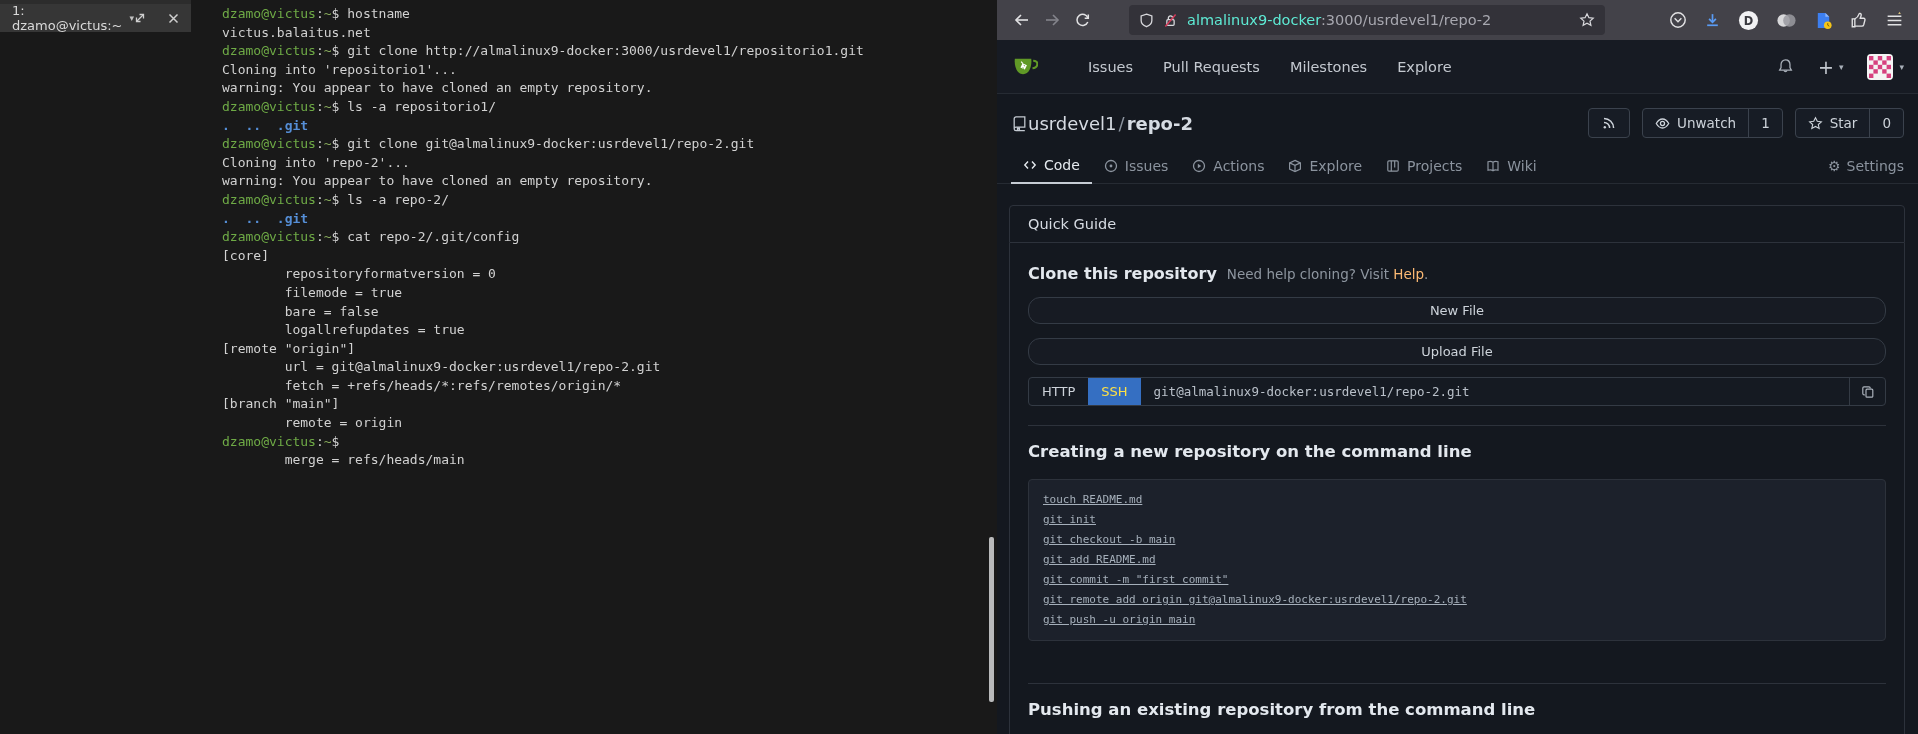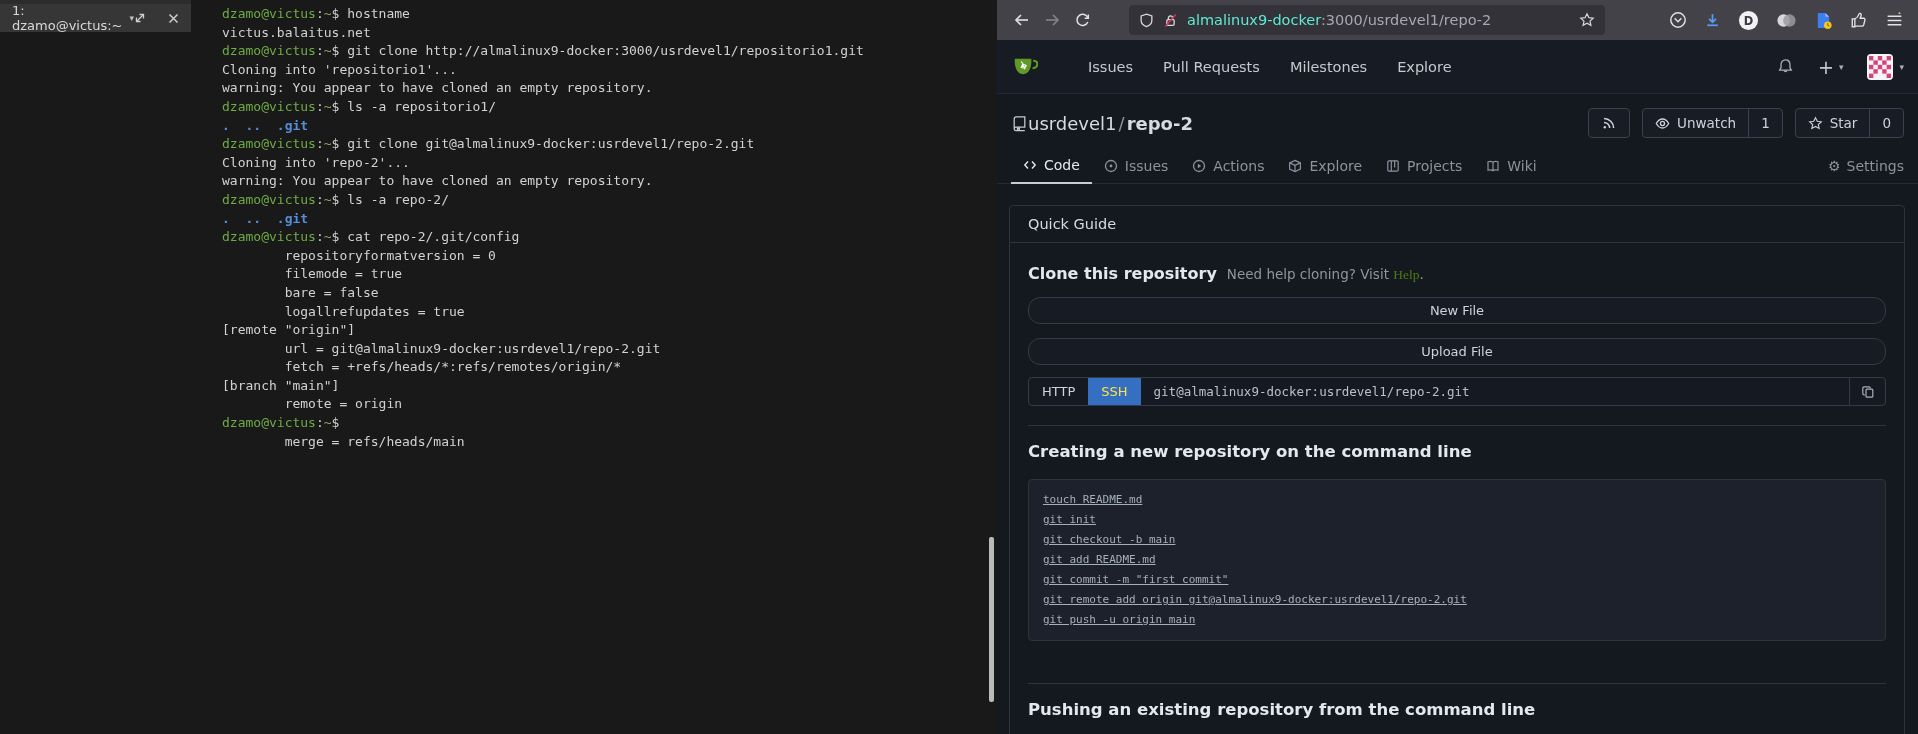--- a/index.html
+++ b/index.html
@@ -72,21 +72,21 @@
   .gear-glyph { font-size:14px; line-height:1; }
 
   .page-content { padding:21px 13px 0 12px; }
   .qg-header { border:1px solid #2d323b; border-radius:4px 4px 0 0; padding:10px 18px;
                font-size:14.5px; color:#d6dbe2; background:#14181f; }
   .qg-segment { border:1px solid #2d323b; border-top:none; border-radius:0 0 4px 4px;
                 padding:21px 18px 40px 18px; background:#14181f; min-height:560px; }
   .clone-heading-row { display:flex; align-items:baseline; gap:10px; }
   .h-strong { font-size:16px; font-weight:bold; color:#e3e8ee; }
   .h-help { font-size:13.5px; color:#8e96a0; }
-  .link { color:#4d7c0f;font-family:Liberation Serif, serif; }
+  .link { color:#fdba74; }
   .wide-btn { margin-top:14px; height:27px; border:1px solid #343b45; border-radius:12px;
               background:#171b23; color:#cdd3da; font-size:13px; display:flex;
               align-items:center; justify-content:center; }
   .clone-bar { margin-top:12px; height:29px; display:flex; align-items:stretch;
                border:1px solid #343b45; border-radius:4px; overflow:hidden; background:#151a22; }
   .proto-btn { display:flex; align-items:center; padding:0 13px; font-size:13px; color:#cdd3da; }
   .proto-btn.active { background:#356fc2; color:#fde047; }
   .clone-input { flex:1; display:flex; align-items:center; padding:0 13px;
                  font-family:"DejaVu Sans Mono","Liberation Mono",monospace; font-size:12.5px; color:#b9c0c9; }
   .copy-btn { width:36px; border-left:1px solid #343b45; display:flex; align-items:center;
@@ -133,20 +133,21 @@
           <div class="term-line"><span class="tk-w">Cloning into 'repositorio1'...</span></div>
           <div class="term-line"><span class="tk-w">warning: You appear to have cloned an empty repository.</span></div>
           <div class="term-line"><span class="tk-p">dzamo@victus</span><span class="tk-w">:</span><span class="tk-t">~</span><span class="tk-w">$ ls -a repositorio1/</span></div>
           <div class="term-line"><span class="tk-d">.</span><span class="tk-w">  </span><span class="tk-d">..</span><span class="tk-w">  </span><span class="tk-d">.git</span></div>
           <div class="term-line"><span class="tk-p">dzamo@victus</span><span class="tk-w">:</span><span class="tk-t">~</span><span class="tk-w">$ git clone git@almalinux9-docker:usrdevel1/repo-2.git</span></div>
           <div class="term-line"><span class="tk-w">Cloning into 'repo-2'...</span></div>
           <div class="term-line"><span class="tk-w">warning: You appear to have cloned an empty repository.</span></div>
           <div class="term-line"><span class="tk-p">dzamo@victus</span><span class="tk-w">:</span><span class="tk-t">~</span><span class="tk-w">$ ls -a repo-2/</span></div>
           <div class="term-line"><span class="tk-d">.</span><span class="tk-w">  </span><span class="tk-d">..</span><span class="tk-w">  </span><span class="tk-d">.git</span></div>
           <div class="term-line"><span class="tk-p">dzamo@victus</span><span class="tk-w">:</span><span class="tk-t">~</span><span class="tk-w">$ cat repo-2/.git/config</span></div>
+          <div class="term-line"><span class="tk-w">[core]</span></div>
           <div class="term-line"><span class="tk-w">        repositoryformatversion = 0</span></div>
           <div class="term-line"><span class="tk-w">        filemode = true</span></div>
           <div class="term-line"><span class="tk-w">        bare = false</span></div>
           <div class="term-line"><span class="tk-w">        logallrefupdates = true</span></div>
           <div class="term-line"><span class="tk-w">[remote "origin"]</span></div>
           <div class="term-line"><span class="tk-w">        url = git@almalinux9-docker:usrdevel1/repo-2.git</span></div>
           <div class="term-line"><span class="tk-w">        fetch = +refs/heads/*:refs/remotes/origin/*</span></div>
           <div class="term-line"><span class="tk-w">[branch "main"]</span></div>
           <div class="term-line"><span class="tk-w">        remote = origin</span></div>
           <div class="term-line"><span class="tk-p">dzamo@victus</span><span class="tk-w">:</span><span class="tk-t">~</span><span class="tk-w">$</span></div>

